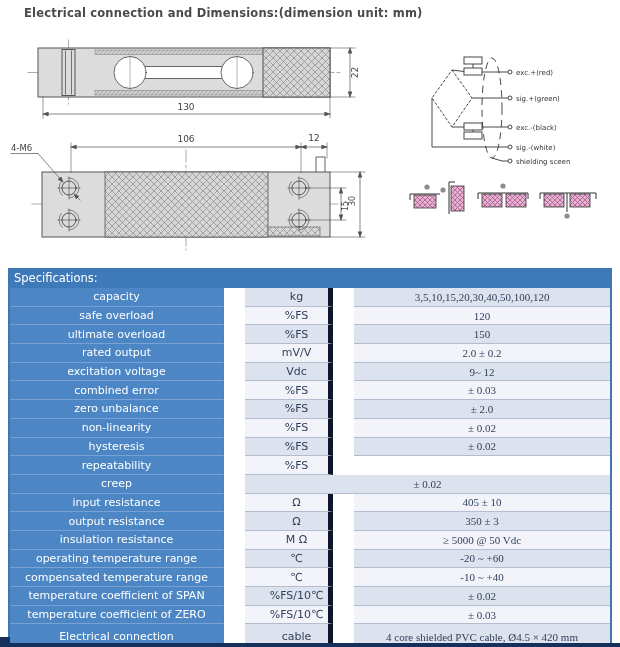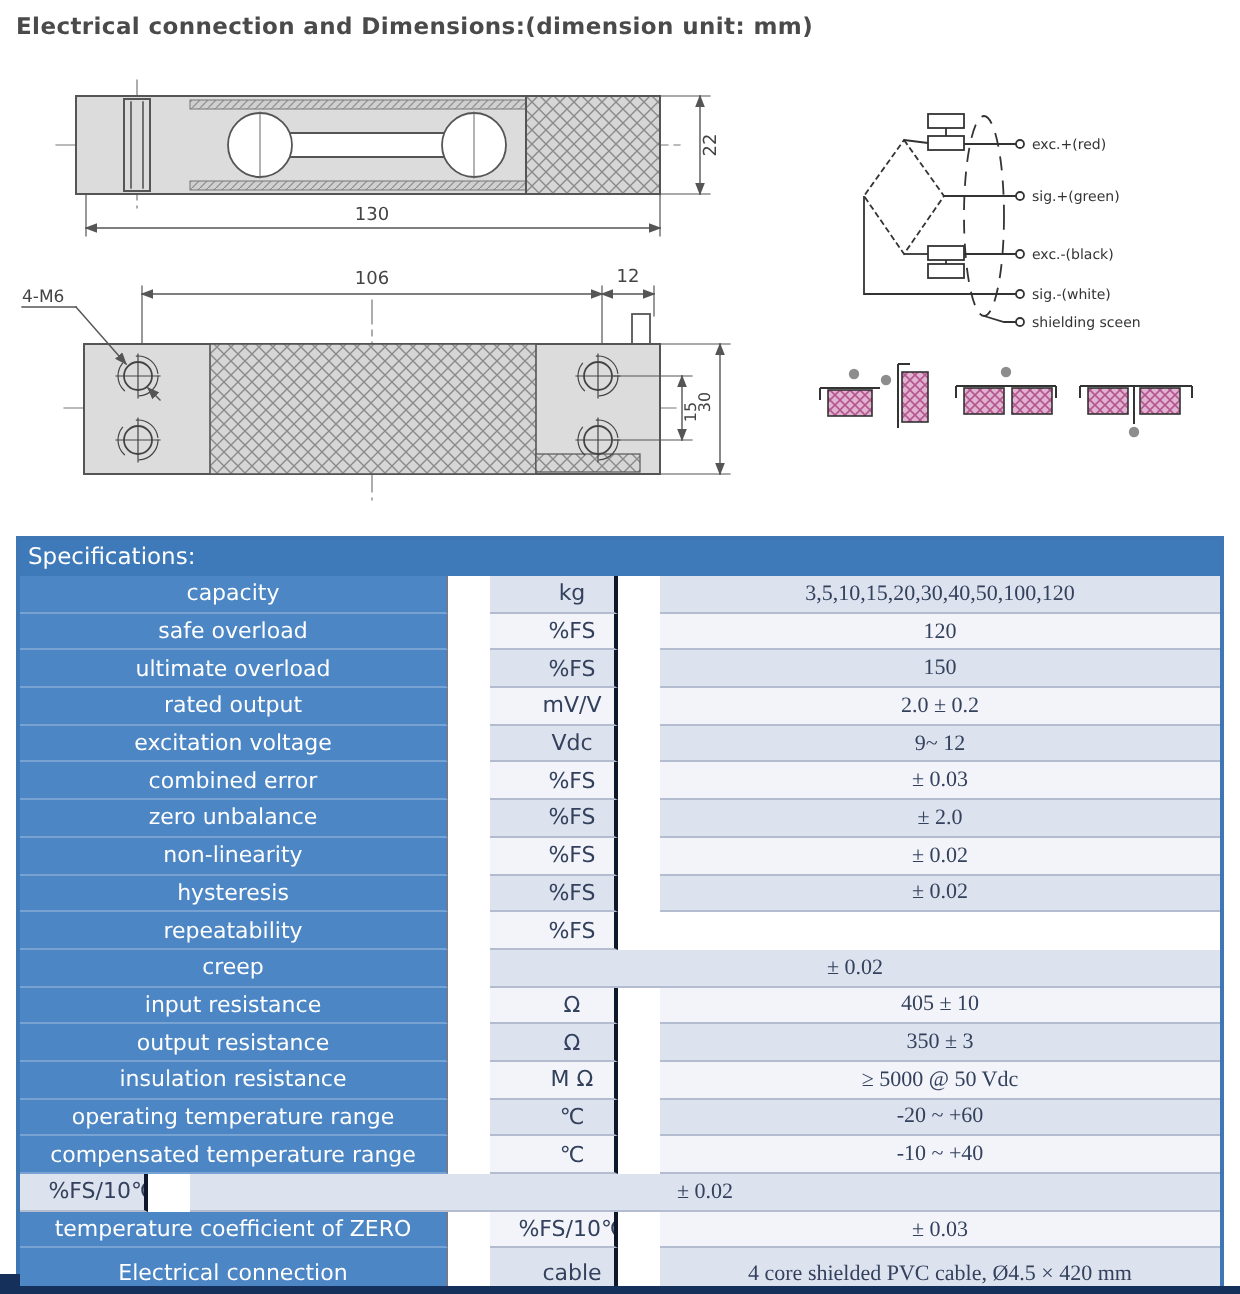--- a/index.html
+++ b/index.html
@@ -2,21 +2,21 @@
 <html style="--header_blue: #3e7ab9; --cell_blue: #4c86c4; --row_dark: #dce2ee; --row_light: #f2f4fa; --table_border: #3f77b5; --navy: #16305c; --text: #33415c; --accent_pink: #c4659c; --drawing_gray: #dcdcdc;"><head>
 <meta charset="utf-8">
 <style>
   * { margin:0; padding:0; box-sizing:border-box; }
   html,body { background:#fff; }
   .page {
     position:relative; width:620px; height:647px; overflow:hidden;
     background:#fff; font-family:"DejaVu Sans", sans-serif;
   }
   .page-title {
-    position:absolute; top:6px; left:8px;
+    position:absolute; top:6px; left:24px;
     font-size:11.5px; font-weight:bold; color:#4a4a4a; letter-spacing:.2px;
   }
   .drawing-svg { position:absolute; top:30px; left:0; }
 
   
   .spec-table {
     position:absolute; left:8px; top:268px; width:604px;
     border:2px solid var(--table_border,#3f77b5);
     font-size:11px; color:var(--text,#33415c);
   }
@@ -25,21 +25,21 @@
     background:var(--header_blue,#3e7ab9); color:#fff; font-size:11.5px;
   }
   .spec-row { display:flex; height:18.7px;gap:21px; }
   .spec-row.tall { height:26px; }
   .cell { display:flex; align-items:center; justify-content:center; overflow:hidden; }
   .cell-param {
     width:214px; background:var(--cell_blue,#4c86c4); color:#fff;
     border-bottom:1px solid #78a2d2; border-right:1px solid #6e7b90;
   }
   .cell-unit  {
-    width:64px; border-right:2px solid #0f172a; border-bottom:1px solid #b4bdd0;padding-left:20px;
+    width:88px; border-right:5px solid #0f172a; border-bottom:1px solid #b4bdd0;padding-left:20px;
   }
   .cell-value { flex:1; border-bottom:1px solid #b4bdd0;font-family:Liberation Serif, serif; }
   .spec-row.dark .cell-unit,  .spec-row.dark .cell-value  { background:var(--row_dark,#dce2ee); }
   .spec-row.light .cell-unit, .spec-row.light .cell-value { background:var(--row_light,#f2f4fa); }
 
   
   .navy-bar   { position:absolute; left:0; top:643px; width:620px; height:4px; background:var(--navy,#16305c); z-index:5; }
   .navy-block { position:absolute; left:0; top:637px; width:10px; height:10px; background:var(--navy,#16305c); z-index:5; }
 </style>
 </head>
@@ -323,20 +323,21 @@
       <div class="cell cell-value">-20 ~ +60</div>
     </div>
 
     <div class="spec-row light">
       <div class="cell cell-param">compensated temperature range</div>
       <div class="cell cell-unit">℃</div>
       <div class="cell cell-value">-10 ~ +40</div>
     </div>
 
     <div class="spec-row dark">
+      <div class="cell cell-param">temperature coefficient of SPAN</div>
       <div class="cell cell-unit">%FS/10℃</div>
       <div class="cell cell-value">± 0.02</div>
     </div>
 
     <div class="spec-row light">
       <div class="cell cell-param">temperature coefficient of ZERO</div>
       <div class="cell cell-unit">%FS/10℃</div>
       <div class="cell cell-value">± 0.03</div>
     </div>
 

